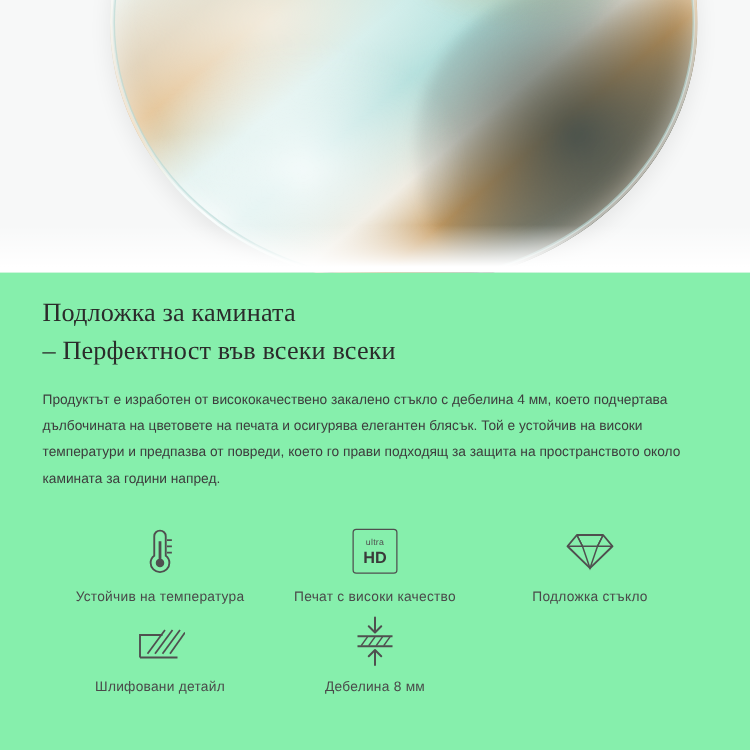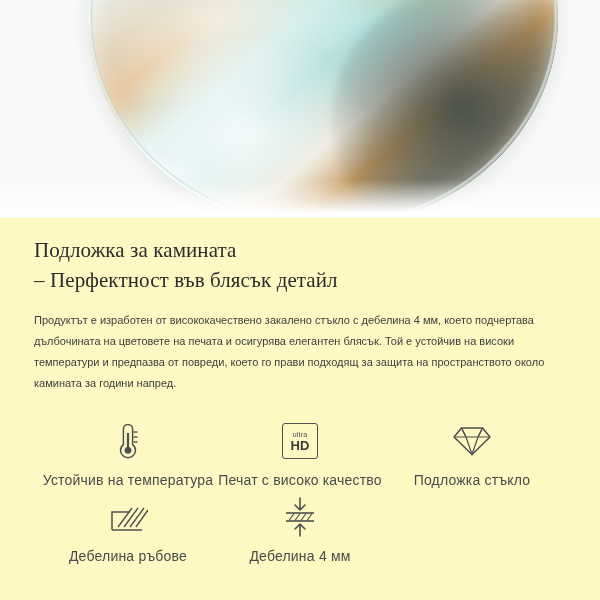--- a/index.html
+++ b/index.html
@@ -10,21 +10,21 @@
     width: 600px;
     height: 600px;
     background: #ffffff;
     font-family: "Liberation Sans", sans-serif;
     overflow: hidden;
   }
   .page {
     position: relative;
     width: 600px;
     height: 600px;
-    background: #fef9c3;
+    background: #86efac;
     overflow: hidden;
   }
 
   
   .hero {
     position: relative;
     width: 600px;
     height: 218px;
     background: #f7f8f8;
     overflow: hidden;
@@ -165,21 +165,21 @@
     text-align: center;
   }
   .feature-icon {
     height: 46px;
     display: flex;
     align-items: center;
     justify-content: center;
     margin-bottom: 8px;
   }
   .feature-label {
-    font-size: 14px;
+    font-size: 11px;
     color: #4a4a4a;
     letter-spacing: 0.2px;
   }
   .hd-badge {
     width: 34px;
     height: 34px;
     border: 1.6px solid #4f4f4f;
     border-radius: 3px;
     display: flex;
     flex-direction: column;
@@ -213,21 +213,21 @@
       <div class="swirl-d"></div>
       <div class="rim"></div>
       <div class="edge"></div>
     </div>
     <div class="hero-fade"></div>
   </div>
 
   <div class="content">
     <h1 class="headline">
       <span>Подложка за камината</span>
-      <span class="line2">– Перфектност във блясък детайл</span>
+      <span class="line2">– Перфектност във всеки всеки</span>
     </h1>
 
     <p class="body-copy">Продуктът е изработен от висококачествено закалено стъкло с дебелина 4 мм, което подчертава дълбочината на цветовете на печата и осигурява елегантен блясък. Той е устойчив на високи температури и предпазва от повреди, което го прави подходящ за защита на пространството около камината за години напред.</p>
 
     <div class="features">
 
       <div class="feature">
         <div class="feature-icon">
           <svg width="28" height="42" viewBox="0 0 28 42">
             <path d="M14 4.5c-2.6 0-4.6 2-4.6 4.5v15.6c-1.8 1.3-2.9 3.4-2.9 5.7 0 4.1 3.4 7.4 7.5 7.4s7.5-3.3 7.5-7.4c0-2.3-1.1-4.4-2.9-5.7V9c0-2.5-2-4.5-4.6-4.5z" fill="none" stroke="#4f4f4f" stroke-width="1.5"></path>
@@ -241,21 +241,21 @@
         <div class="feature-label">Устойчив на температура</div>
       </div>
 
       <div class="feature">
         <div class="feature-icon">
           <div class="hd-badge">
             <span class="ultra">ultra</span>
             <span class="hd">HD</span>
           </div>
         </div>
-        <div class="feature-label">Печат с високо качество</div>
+        <div class="feature-label">Печат с високи качество</div>
       </div>
 
 
       <div class="feature">
         <div class="feature-icon">
           <svg width="40" height="34" viewBox="0 0 40 34">
             <path d="M9.5 4 H30.5 L38 13 L20 30.5 L2 13 Z" fill="none" stroke="#4f4f4f" stroke-width="1.5" stroke-linejoin="round"></path>
             <path d="M2 13 H38" fill="none" stroke="#4f4f4f" stroke-width="1.2"></path>
             <path d="M9.5 4 L14 13 L20 30.5 L26 13 L30.5 4" fill="none" stroke="#4f4f4f" stroke-width="1.2"></path>
             <path d="M14 13 L9.5 4 M26 13 L30.5 4" fill="none" stroke="#4f4f4f" stroke-width="1.2"></path>
@@ -269,34 +269,34 @@
           <svg width="40" height="36" viewBox="0 0 40 36">
             <path d="M4 31 L4 13 L22 13" fill="none" stroke="#4f4f4f" stroke-width="1.5"></path>
             <path d="M4 31 L34 31" fill="none" stroke="#4f4f4f" stroke-width="1.5"></path>
             <path d="M34 31 L34 13 L22 13 L22 5" fill="none" stroke="#4f4f4f" stroke-width="0"></path>
             <path d="M10 28 L24 9" fill="none" stroke="#4f4f4f" stroke-width="1.4"></path>
             <path d="M16 28 L30 9" fill="none" stroke="#4f4f4f" stroke-width="1.4"></path>
             <path d="M22 28 L36 9" fill="none" stroke="#4f4f4f" stroke-width="1.4"></path>
             <path d="M28 28 L40 11" fill="none" stroke="#4f4f4f" stroke-width="1.4"></path>
           </svg>
         </div>
-        <div class="feature-label">Дебелина ръбове</div>
+        <div class="feature-label">Шлифовани детайл</div>
       </div>
 
       <div class="feature">
         <div class="feature-icon">
           <svg width="40" height="42" viewBox="0 0 40 42">
             <path d="M20 2 V13 M15 9 L20 14 L25 9" fill="none" stroke="#4f4f4f" stroke-width="1.6" stroke-linecap="round" stroke-linejoin="round"></path>
             <line x1="6" y1="17" x2="34" y2="17" stroke="#4f4f4f" stroke-width="1.6"></line>
             <line x1="6" y1="25" x2="34" y2="25" stroke="#4f4f4f" stroke-width="1.6"></line>
             <line x1="9" y1="24.5" x2="14" y2="17.5" stroke="#4f4f4f" stroke-width="1.2"></line>
             <line x1="15" y1="24.5" x2="20" y2="17.5" stroke="#4f4f4f" stroke-width="1.2"></line>
             <line x1="21" y1="24.5" x2="26" y2="17.5" stroke="#4f4f4f" stroke-width="1.2"></line>
             <line x1="27" y1="24.5" x2="32" y2="17.5" stroke="#4f4f4f" stroke-width="1.2"></line>
             <path d="M20 40 V29 M15 33 L20 28 L25 33" fill="none" stroke="#4f4f4f" stroke-width="1.6" stroke-linecap="round" stroke-linejoin="round"></path>
           </svg>
         </div>
-        <div class="feature-label">Дебелина 4 мм</div>
+        <div class="feature-label">Дебелина 8 мм</div>
       </div>
 
     </div>
   </div>
 </div>
 
 </body></html>

